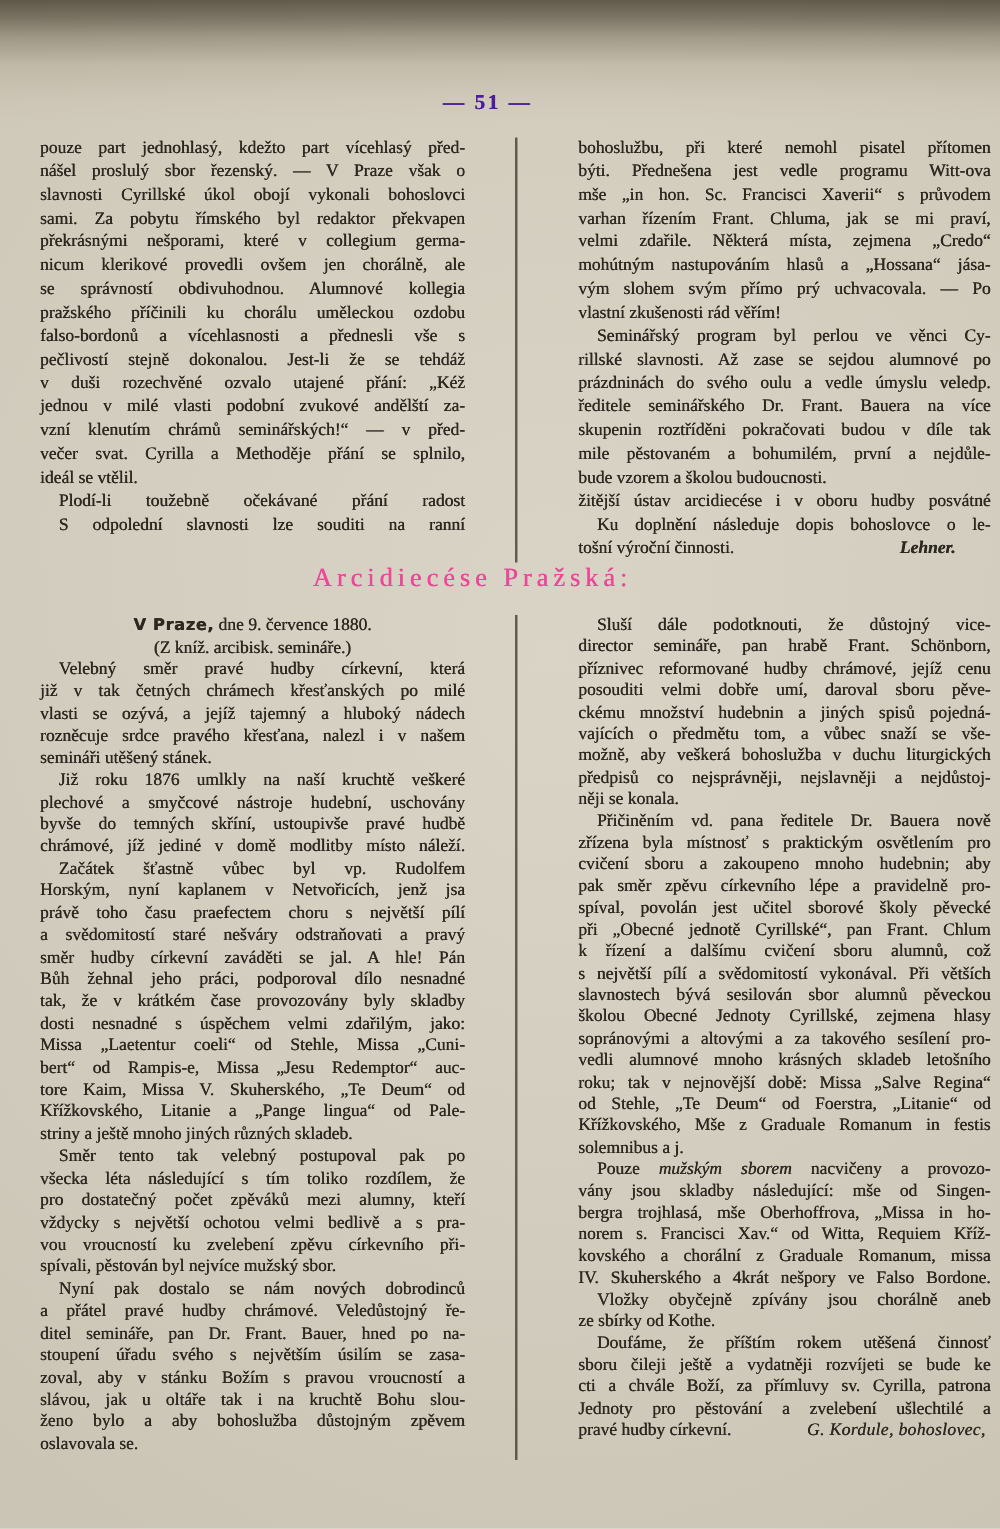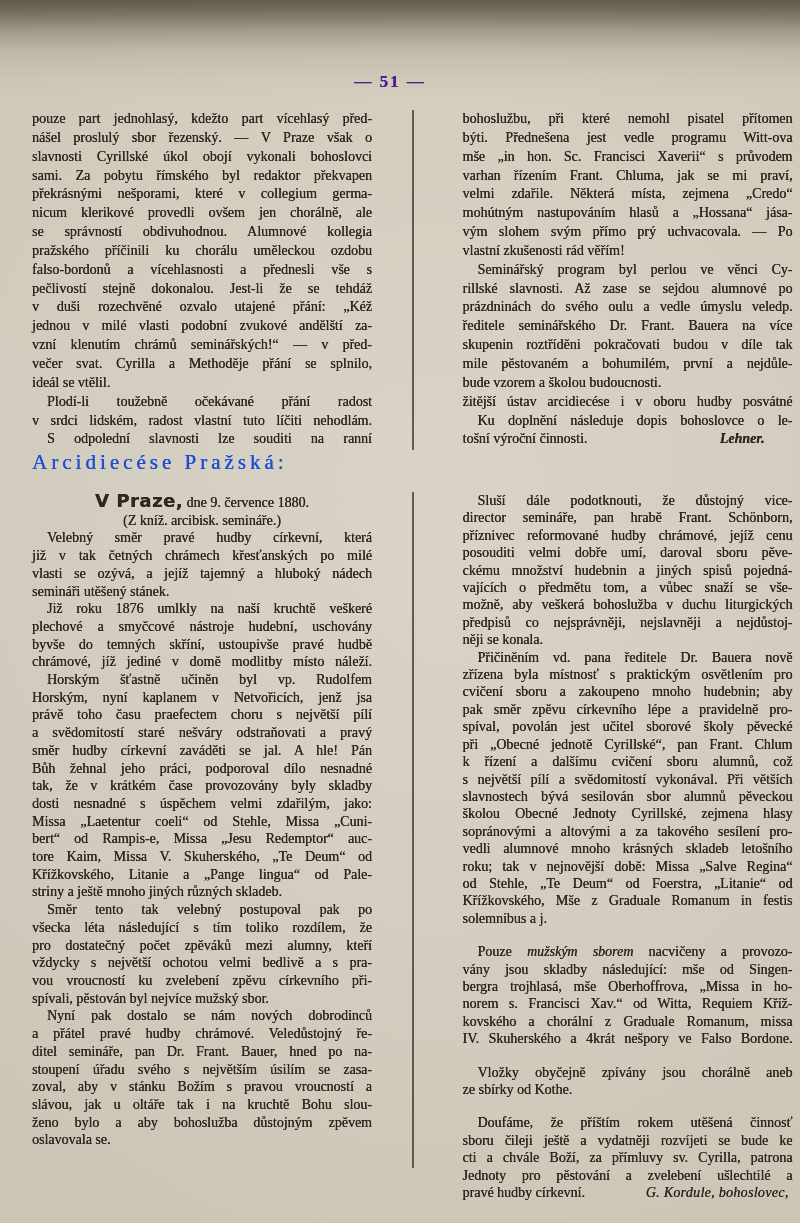--- a/index.html
+++ b/index.html
@@ -27,32 +27,32 @@
   .col-right{width:330px;margin-left:13px;}
   .sec-top .col{line-height:18.85px;}
   .sec-bottom .col-left{line-height:17.7px;}
   .sec-bottom .col-right{line-height:17.4px;}
   .divider{width:1.5px;background:#4c463a;margin-left:4px;opacity:0.85;}
   
   .line{text-align:justify;text-align-last:justify;white-space:normal;}
   .line.l{text-align-last:left;}
   .line.c{text-align:center;text-align-last:center;}
   .line.i,.line.ig{text-indent:15px;}
-  .line.ig{margin-top:16px;}
-  .line b{font-family:"DejaVu Sans",sans-serif;font-size:18px;letter-spacing:0.5px;}
+  .line.ig{margin-top:0;}
+  .line b{font-family:"DejaVu Sans",sans-serif;font-size:13px;letter-spacing:0.5px;}
   .line i{font-style:italic;}
   
   .closing{display:flex;justify-content:space-between;align-items:flex-start;}
   .closing .sig{font-style:italic;font-weight:bold;}
   .closing-top .sig{padding-right:28px;}
   .closing-bottom .sig{padding-right:4px;font-weight:normal;font-style:italic;letter-spacing:0.3px;}
   
   .heading{
     position:absolute;top:450px;left:32px;width:692px;
-    text-align:left;font-size:21px;letter-spacing:4px;color:#1d4ed8;
+    text-align:center;font-size:21px;letter-spacing:4px;color:#ec4899;
     text-shadow:0.35px 0 0 currentColor;
   }
 </style>
 </head>
 <body>
 
 <div class="sheet">
 
   <div class="pageno">— 51 —</div>
 
@@ -67,21 +67,20 @@
         <div class="line j">se správností obdivuhodnou. Alumnové kollegia</div>
         <div class="line j">pražského příčinili ku chorálu uměleckou ozdobu</div>
         <div class="line j">falso-bordonů a vícehlasnosti a přednesli vše s</div>
         <div class="line j">pečlivostí stejně dokonalou. Jest-li že se tehdáž</div>
         <div class="line j">v duši rozechvěné ozvalo utajené přání: „Kéž</div>
         <div class="line j">jednou v milé vlasti podobní zvukové andělští za-</div>
         <div class="line j">vzní klenutím chrámů seminářských!“ — v před-</div>
         <div class="line j">večer svat. Cyrilla a Methoděje přání se splnilo,</div>
         <div class="line l">ideál se vtělil.</div>
         <div class="line i">Plodí-li toužebně očekávané přání radost</div>
-        <div class="line j">v srdci lidském, radost vlastní tuto líčiti nehodlám.</div>
         <div class="line i">S odpolední slavnosti lze souditi na ranní</div>
       </div>
     <div class="divider"></div>
     <div class="col col-right">
       <div>
           <div class="line j">bohoslužbu, při které nemohl pisatel přítomen</div>
           <div class="line j">býti. Přednešena jest vedle programu Witt-ova</div>
           <div class="line j">mše „in hon. Sc. Francisci Xaverii“ s průvodem</div>
           <div class="line j">varhan řízením Frant. Chluma, jak se mi praví,</div>
           <div class="line j">velmi zdařile. Některá místa, zejmena „Credo“</div>
@@ -107,26 +106,27 @@
 
   <div class="heading">Arcidiecése  Pražská:</div>
 
   <div class="section sec-bottom">
     <div class="col col-left">
         <div class="line c"><b>V Praze,</b> dne 9. července 1880.</div>
         <div class="line c">(Z kníž. arcibisk. semináře.)</div>
         <div class="line i">Velebný směr pravé hudby církevní, která</div>
         <div class="line j">již v tak četných chrámech křesťanských po milé</div>
         <div class="line j">vlasti se ozývá, a jejíž tajemný a hluboký nádech</div>
+        <div class="line j">rozněcuje srdce pravého křesťana, nalezl i v našem</div>
         <div class="line l">semináři utěšený stánek.</div>
         <div class="line i">Již roku 1876 umlkly na naší kruchtě veškeré</div>
         <div class="line j">plechové a smyčcové nástroje hudební, uschovány</div>
         <div class="line j">byvše do temných skříní, ustoupivše pravé hudbě</div>
         <div class="line j">chrámové, jíž jediné v domě modlitby místo náleží.</div>
-        <div class="line i">Horským šťastně učiněn byl vp. Rudolfem</div>
+        <div class="line i">Začátek šťastně vůbec byl vp. Rudolfem</div>
         <div class="line j">Horským, nyní kaplanem v Netvořicích, jenž jsa</div>
         <div class="line j">právě toho času praefectem choru s největší pílí</div>
         <div class="line j">a svědomitostí staré nešváry odstraňovati a pravý</div>
         <div class="line j">směr hudby církevní zaváděti se jal. A hle! Pán</div>
         <div class="line j">Bůh žehnal jeho práci, podporoval dílo nesnadné</div>
         <div class="line j">tak, že v krátkém čase provozovány byly skladby</div>
         <div class="line j">dosti nesnadné s úspěchem velmi zdařilým, jako:</div>
         <div class="line j">Missa „Laetentur coeli“ od Stehle, Missa „Cuni-</div>
         <div class="line j">bert“ od Rampis-e, Missa „Jesu Redemptor“ auc-</div>
         <div class="line j">tore Kaim, Missa V. Skuherského, „Te Deum“ od</div>

